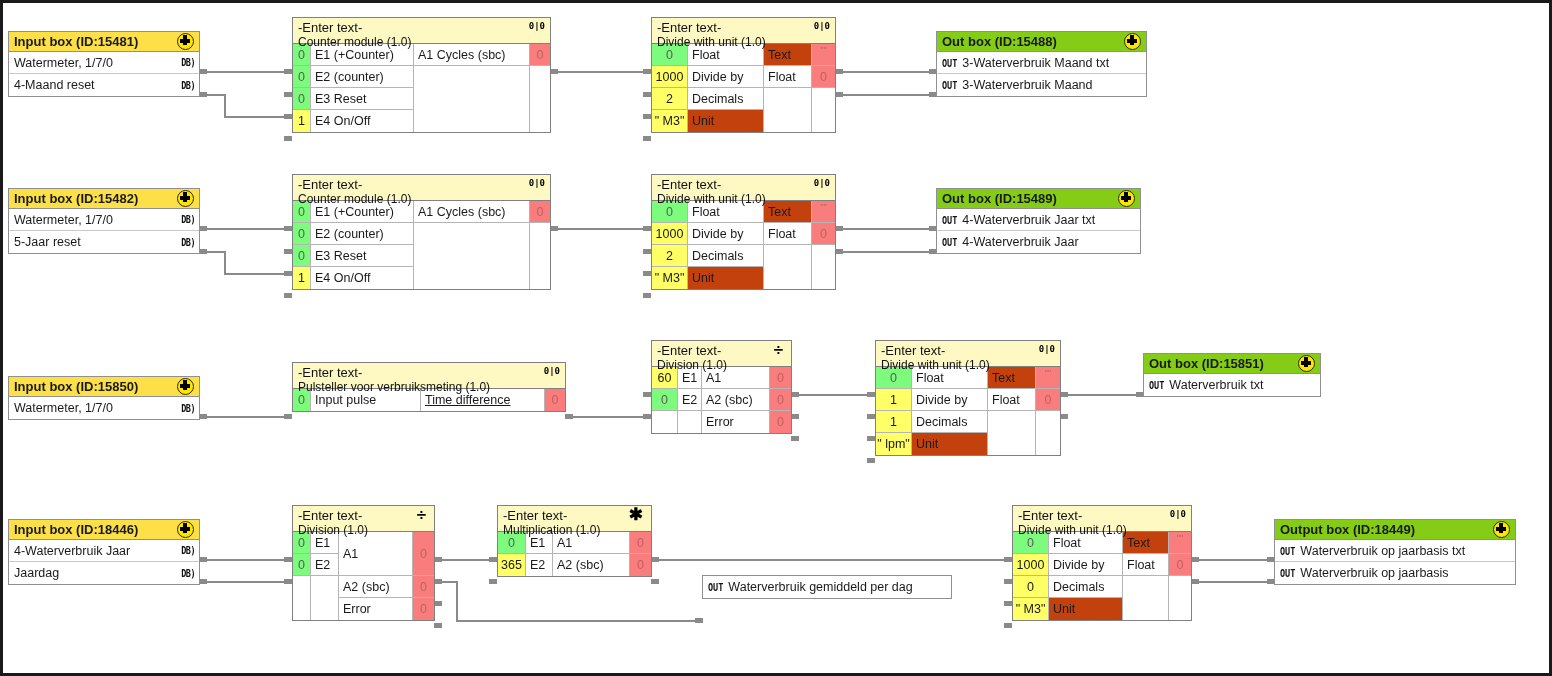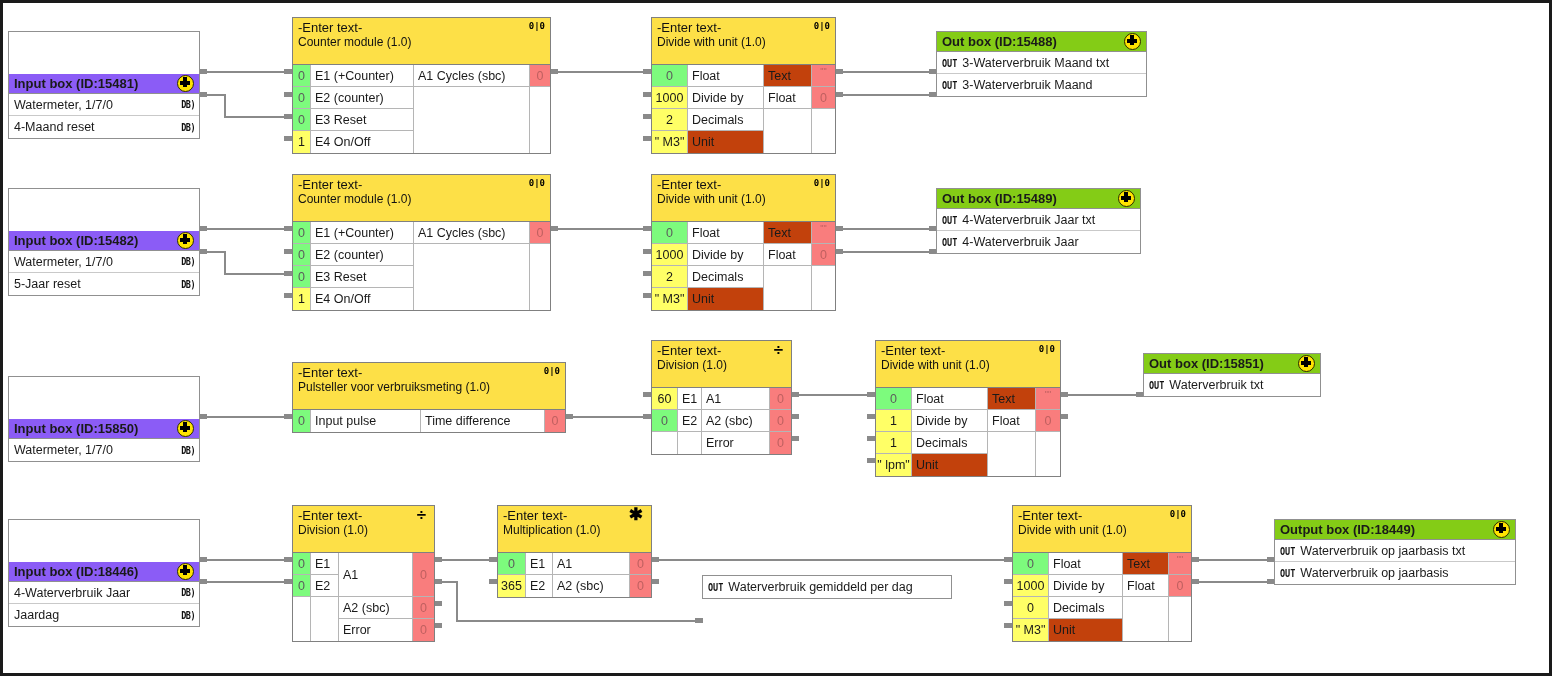--- a/index.html
+++ b/index.html
@@ -35,21 +35,21 @@
     display:flex;
     align-items:center;
     justify-content:space-between;
     padding:1px 5px 2px 5px;
     font-weight:bold;
     font-size:13px;
     height:20px;
     box-sizing:border-box;
     border-bottom:1px solid #909090;
   }
-  .io-hdr.in{ background:#8b5cf6;margin-top:42px; }
+  .io-hdr.in{ background:#fde047; }
   .io-hdr.out{ background:#84cc16; }
   .io-row{
     display:flex;
     align-items:center;
     justify-content:space-between;
     height:22px;
     box-sizing:border-box;
     padding:0 4px 0 5px;
     border-bottom:1px solid #c9c9c9;
     background:#fff;
@@ -88,26 +88,26 @@
     position:relative;flex:0 0 auto;
   }
   .nodeicon:before,.nodeicon:after{
     content:"";position:absolute;background:#000;
   }
   .nodeicon:before{ left:5px;top:1.5px;width:4px;height:10px; }
   .nodeicon:after{ top:5px;left:1.5px;height:4px;width:10px; }
 
   
   .fb-hdr{
-    background:#fde047;
+    background:#fef9c3;
     border-bottom:1px solid #808080;
     padding:2px 5px 2px 5px;
     position:relative;
     box-sizing:border-box;
-    height:47px;
+    height:26px;
   }
   .fb-title{ font-size:13px; line-height:15px; color:#111; }
   .fb-sub{ font-size:12px; line-height:15px; color:#111; }
   .fb-badge{
     position:absolute;right:5px;top:3px;
     font-family:"DejaVu Sans Mono", monospace;
     font-size:9px;font-weight:bold;color:#000;
     letter-spacing:0px;
   }
   .fb-badge.big{
@@ -414,21 +414,21 @@
       <div class="fb-sub">Pulsteller voor verbruiksmeting (1.0)</div>
       <div class="fb-badge">0|0</div>
     </div>
     <div class="fb-body">
       <div class="col" style="width:18px;">
         <div class="cell num green nbb">0</div>
       </div>
       <div class="col" style="width:110px;">
         <div class="cell nbb">Input pulse</div>
       </div>
-      <div class="col" style="width:124px;">
+      <div class="col" style="width:124px;text-decoration:underline;">
         <div class="cell nbb">Time difference</div>
       </div>
       <div class="col" style="width:20px;">
         <div class="cell num red nbr nbb">0</div>
       </div>
     </div>
   </div>
   <div class="stub" style="left:281px;top:411px;"></div>
   <div class="conn" style="left:562px;top:411px;"></div>
 

